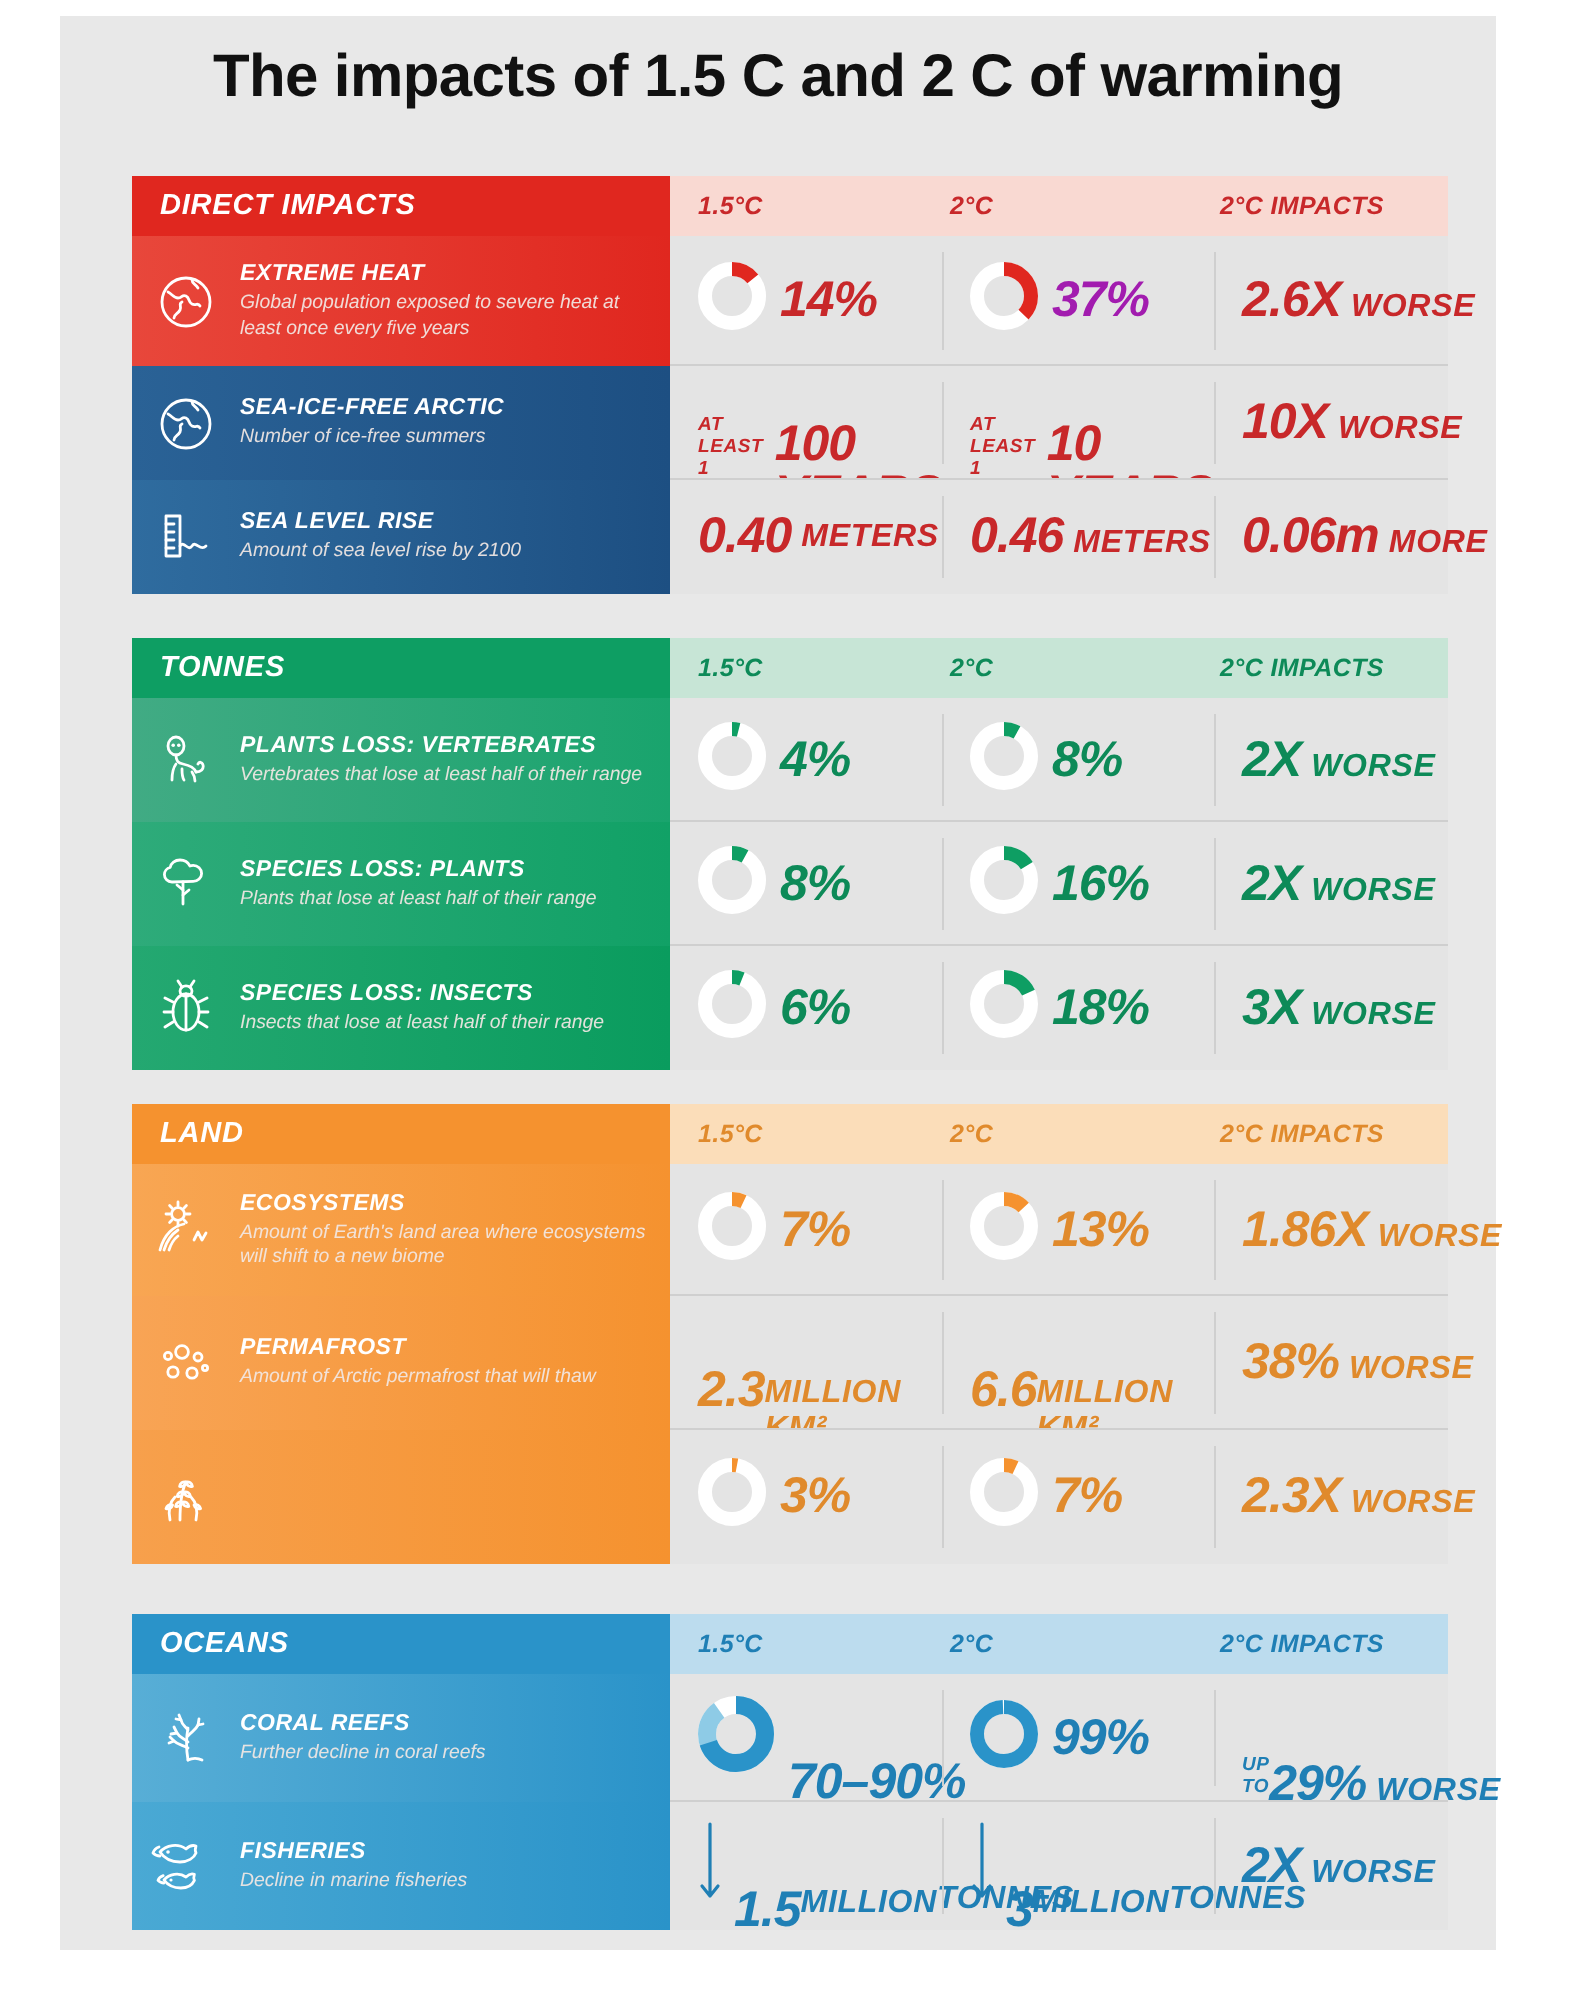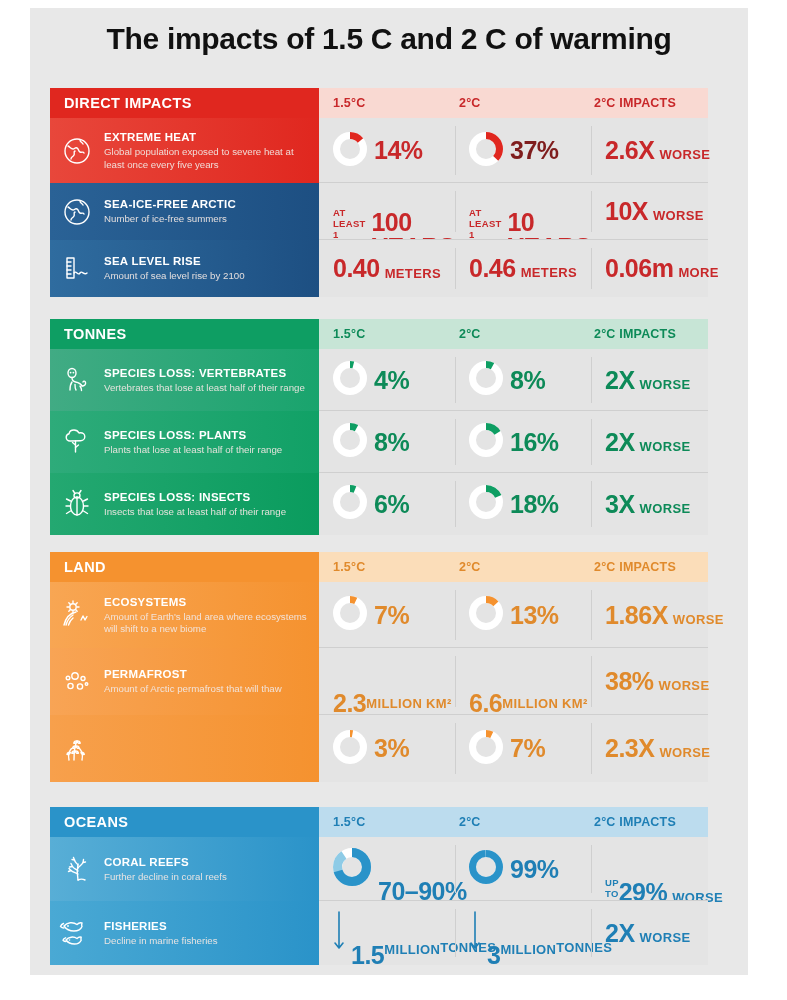--- a/index.html
+++ b/index.html
@@ -20,21 +20,21 @@
     left: 0; top: 14px;
     width: 718px;
     text-align: center;
     font-size: 30px;
     font-weight: bold;
     color: #111111;
     letter-spacing: -0.3px;
     white-space: nowrap;
   }
 
-  .section { position: absolute; left: 20px; width: 658px; }
+  .section { position: absolute; left: 36px; width: 658px; font-style: italic; }
 
   
   .sec-head { position: relative; height: 30px; width: 100%; }
   .sec-head .label-box {
     position: absolute; left: 0; top: 0;
     width: 269px; height: 30px;
     display: flex; align-items: center;
     padding-left: 14px;
   }
   .sec-head .label-box span {
@@ -85,21 +85,21 @@
     display: flex; align-items: center;
   }
   .cell.a { left: 0;   width: 136px; padding-left: 14px; }
   .cell.b { left: 136px; width: 136px; padding-left: 14px; }
   .cell.c { left: 272px; width: 117px; padding-left: 14px; }
   .vline { position: absolute; top: 8px; bottom: 8px; width: 1px; background: #cfcfcf; }
   .hline { position: absolute; left: 0; right: 0; height: 1px; background: #cfcfcf; }
 
   
   .big { font-size: 25px; font-weight: bold; line-height: 1; letter-spacing: -0.5px; }
-  .small-cap { font-size: 13px; font-weight: bold; letter-spacing: .35px; }
+  .small-cap { font-size: 16px; font-weight: bold; letter-spacing: .35px; }
   .tiny-cap { font-size: 9.5px; font-weight: bold; letter-spacing: .3px; }
   .stackline { line-height: 1.12; }
 
   .donut-wrap { display: flex; align-items: center; gap: 7px; }
   .two-line { display: flex; flex-direction: row; justify-content: center; margin-top: 44px; }
 </style>
 </head>
 <body>
 
 <div id="page">
@@ -139,21 +139,21 @@
   </svg></span>
         <span class="big" style="color:#c8282a">14%</span>
                 </div>
               </div>
         <div class="cell b">
                 <div class="donut-wrap">
         <span><svg width="34" height="34" viewBox="0 0 34 34">
     <circle cx="17" cy="17" r="13.5" fill="none" stroke="#ffffff" stroke-width="7"></circle>
     <circle cx="17" cy="17" r="13.5" fill="none" stroke="#e0271f" stroke-width="7" stroke-dasharray="31.38451060936203 84.82300164692441" transform="rotate(-90 17 17)" stroke-linecap="butt"></circle>
   </svg></span>
-        <span class="big" style="color:#7f1d1d">37%</span>
+        <span class="big" style="color:#a21caf">37%</span>
                 </div>
               </div>
         <div class="cell c">
                 <div style="display:flex;align-items:baseline;gap:5px">
         <span class="big" style="color:#c8282a">2.6X</span>
         <span class="small-cap" style="color:#c8282a">WORSE</span>
                 </div>
               </div>
         <div class="vline" style="left:136px"></div>
         <div class="vline" style="left:272px"></div>
@@ -206,21 +206,21 @@
                   <path d="M14 21c2-3 4 3 6 0s4 3 7 0" fill="none" stroke="#ffffff" stroke-width="1.4" stroke-linecap="round" stroke-linejoin="round"></path>
                 </svg>
               </div>
         <div class="txt">
           <div class="rtitle">SEA LEVEL RISE</div>
           <div class="rdesc">Amount of sea level rise by 2100</div>
         </div>
       </div>
       <div class="right">
         <div class="cell a">
-                <div style="display:flex;align-items:flex-end;gap:5px">
+                <div style="display:flex;align-items:center;gap:5px">
         <span class="big" style="color:#c8282a">0.40</span>
         <span class="small-cap" style="color:#c8282a">METERS</span>
                 </div>
               </div>
         <div class="cell b">
                 <div style="display:flex;align-items:baseline;gap:5px">
         <span class="big" style="color:#c8282a">0.46</span>
         <span class="small-cap" style="color:#c8282a">METERS</span>
                 </div>
               </div>
@@ -255,21 +255,21 @@
                 <svg width="34" height="34" viewBox="0 0 34 34">
                   <ellipse cx="12" cy="10" rx="4" ry="4.5" fill="none" stroke="#ffffff" stroke-width="1.4" stroke-linecap="round" stroke-linejoin="round"></ellipse>
                   <circle cx="10.6" cy="9.6" r=".9" fill="#fff"></circle>
                   <circle cx="13.4" cy="9.6" r=".9" fill="#fff"></circle>
                   <path d="M12 14.5c0 3 1 4 3.5 4.5 3 .6 5.5 1.5 6.5 4" fill="none" stroke="#ffffff" stroke-width="1.4" stroke-linecap="round" stroke-linejoin="round"></path>
                   <path d="M12 19c-1.5 2-2 5-2 8M15 21.5c0 2.5.3 4.5 1 5.5M20 23c1 1.5 1.5 3 1.5 4.5" fill="none" stroke="#ffffff" stroke-width="1.4" stroke-linecap="round" stroke-linejoin="round"></path>
                   <path d="M22 23c2.5 0 4-1.5 3.5-3.5-.4-1.6-2-1.8-2.5-.5" fill="none" stroke="#ffffff" stroke-width="1.4" stroke-linecap="round" stroke-linejoin="round"></path>
                 </svg>
               </div>
         <div class="txt">
-          <div class="rtitle">SPECIES LOSS: VERTEBRATES</div>
+          <div class="rtitle">PLANTS LOSS: VERTEBRATES</div>
           <div class="rdesc">Vertebrates that lose at least half of their range</div>
         </div>
       </div>
       <div class="right">
         <div class="cell a">
                 <div class="donut-wrap">
         <span><svg width="34" height="34" viewBox="0 0 34 34">
     <circle cx="17" cy="17" r="13.5" fill="none" stroke="#ffffff" stroke-width="7"></circle>
     <circle cx="17" cy="17" r="13.5" fill="none" stroke="#0e9e63" stroke-width="7" stroke-dasharray="3.3929200658769765 84.82300164692441" transform="rotate(-90 17 17)" stroke-linecap="butt"></circle>
   </svg></span>

